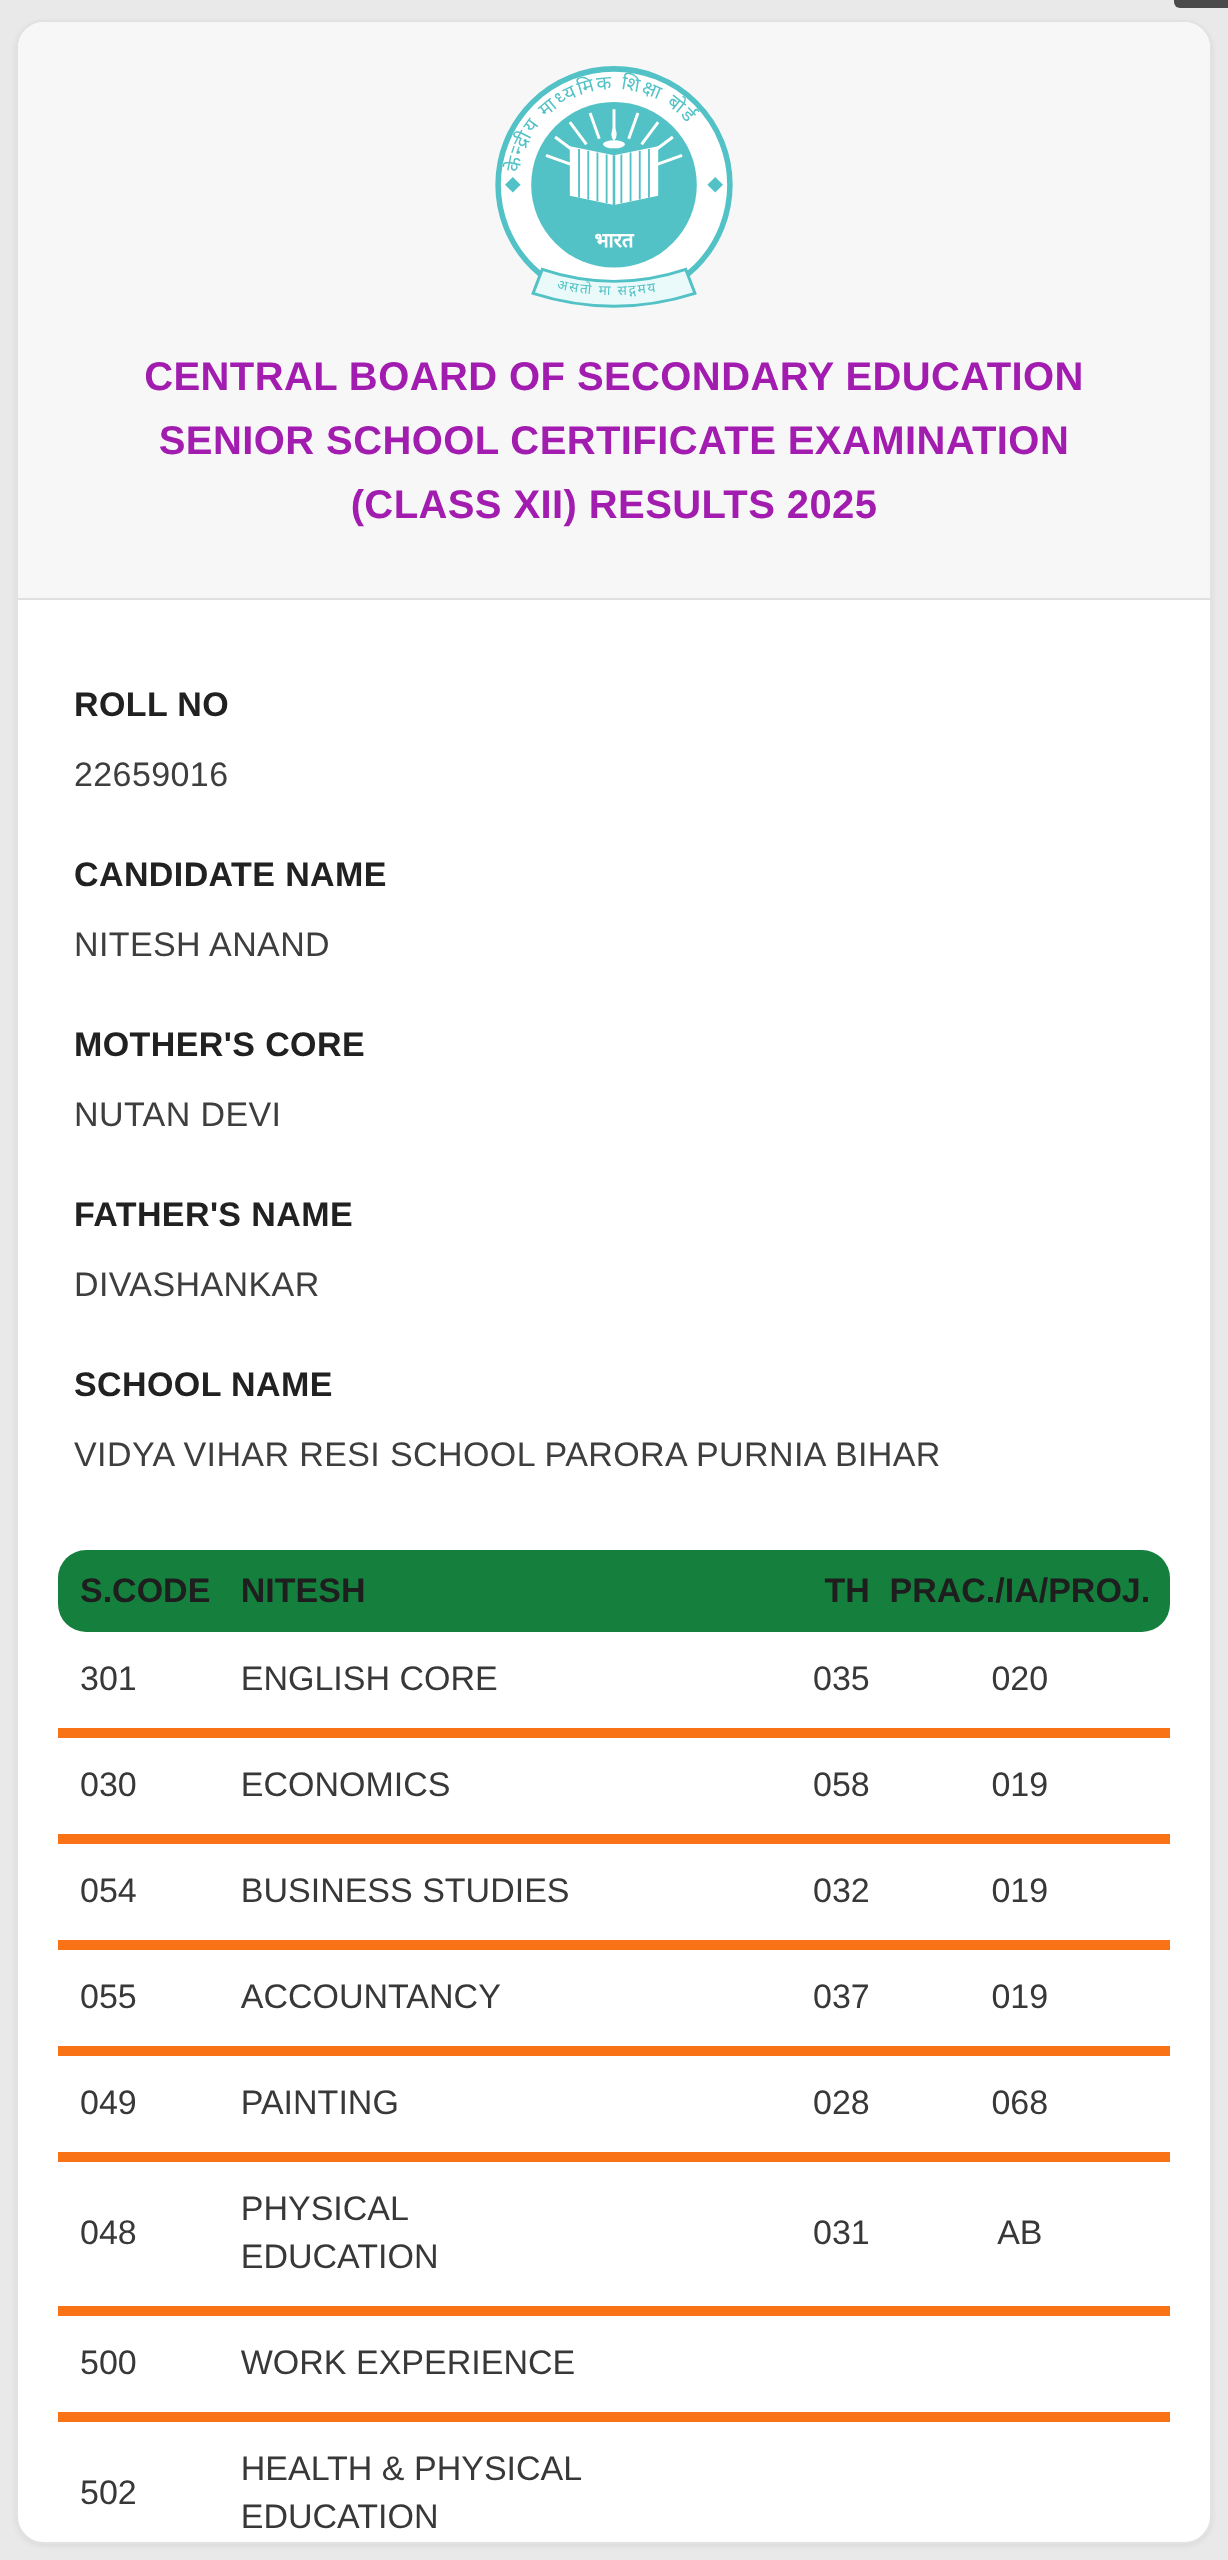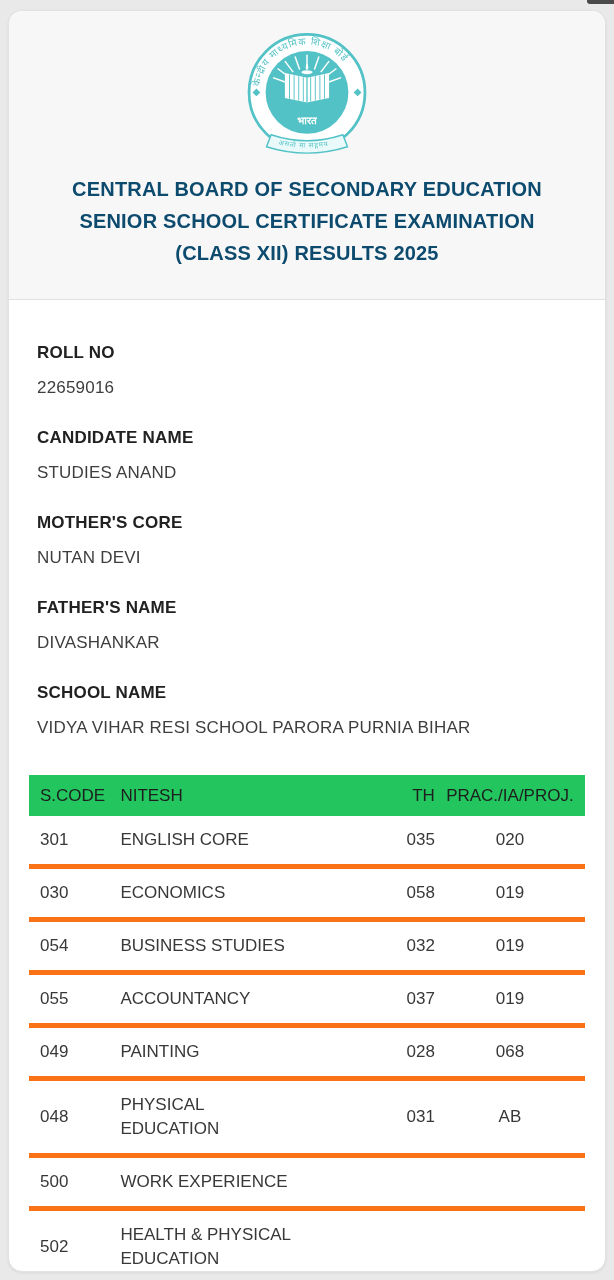--- a/index.html
+++ b/index.html
@@ -33,46 +33,47 @@
     border-bottom: 1px solid #e0e0e0;
     padding: 16px 24px 30px 24px;
     text-align: center;
   }
   .logo-wrap { display: flex; justify-content: center; }
   .logo-wrap svg { width: 138px; height: 140px; }
   .titles { margin-top: 6px; }
   .title-line {
     font-size: 20px;
     font-weight: bold;
-    color: #0c4a6e;
+    color: #a21caf;
     line-height: 32px;
     letter-spacing: 0.2px;
   }
   
   .details { padding: 20px 30px 0 28px; }
   .field-label {
     font-size: 17px; font-weight: bold;
     color: #212121; line-height: 35px;
     letter-spacing: 0.2px;
     margin-top: 15px;
   }
   .field-value {
     font-size: 17px; font-weight: normal;
     color: #3e3e3e; line-height: 35px;
     letter-spacing: 0.2px;
   }
   
   .results { margin: 30px 20px 0 20px; }
   .t-row { display: flex; align-items: center; }
   .t-head {
-    background: #22c55e;
+    background: #15803d;
     min-height: 41px;
-    font-weight: normal;
+    font-weight: bold;
     color: #1e1e1e;
     font-size: 17px;
+    border-radius: 14px;
   }
   .t-body-row {
     min-height: 49px;
     padding: 12px 0;
     border-bottom: 5px solid #f97316;
     font-size: 17px;
     color: #383838;
   }
   .c1 { width: 15%; padding-left: 11px; }
   .c2 { width: 42%; padding-left: 8px; padding-right: 42px; line-height: 24px; }
@@ -158,21 +159,21 @@
     </div>
   </div>
 
   <div class="details">
     <div>
       <div class="field-label">ROLL NO</div>
       <div class="field-value">22659016</div>
     </div>
     <div>
       <div class="field-label">CANDIDATE NAME</div>
-      <div class="field-value">STUDIES ANAND</div>
+      <div class="field-value">NITESH ANAND</div>
     </div>
     <div>
       <div class="field-label">MOTHER'S CORE</div>
       <div class="field-value">NUTAN DEVI</div>
     </div>
     <div>
       <div class="field-label">FATHER'S NAME</div>
       <div class="field-value">DIVASHANKAR</div>
     </div>
     <div>

